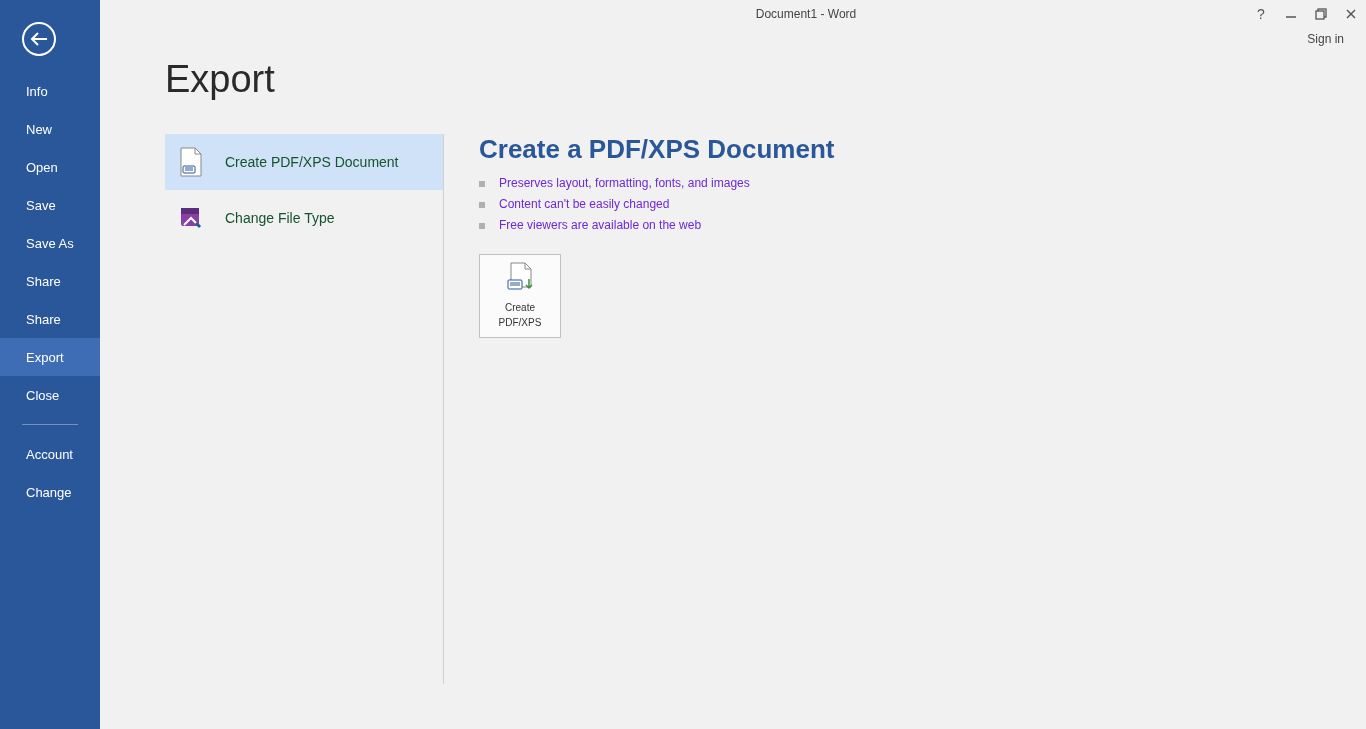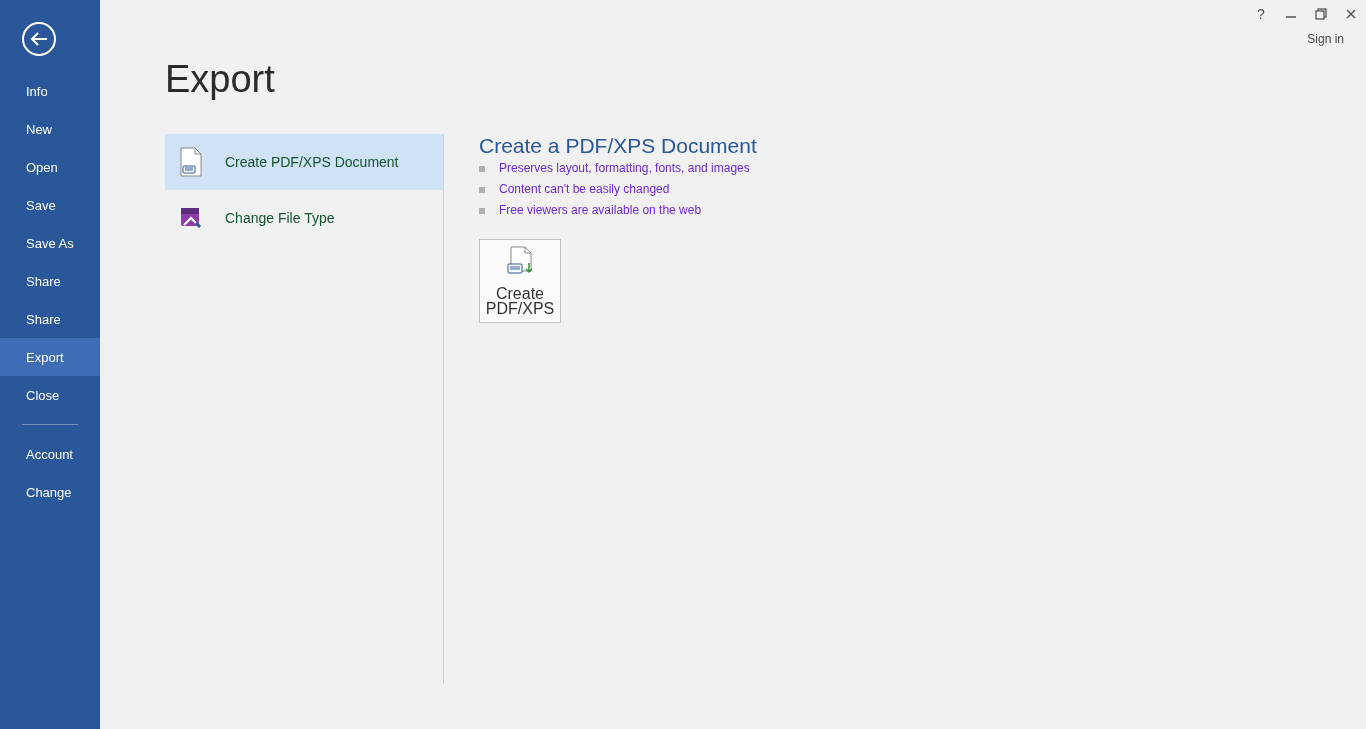--- a/index.html
+++ b/index.html
@@ -68,35 +68,35 @@
   .vdiv {
     position: absolute; left: 320px; top: 134px; width: 1px; height: 550px;
     background: #d0d0d0;
   }
 
   
   .detail {
     position: absolute; left: 356px; top: 134px; right: 40px;
   }
   .detail-title {
-    font-size: 21px; color: #2a579a; font-weight: 400; 
+    font-size: 26px; color: #2a579a; font-weight: 700; margin-bottom: 8px;
   }
   .bullets { list-style: none; }
   .bullets li {
     font-size: 12px; color: #6d28d9; line-height: 21px;
     display: flex; align-items: center; gap: 14px;
   }
   .bullets li::before {
     content: ""; display: inline-block; width: 6px; height: 6px; background: #b0b0b0;
   }
   .create-btn {
     margin-top: 18px; width: 82px; height: 84px;
     border: 1px solid #c0c0c0; background: #fbfbfb;
     display: flex; flex-direction: column; align-items: center; justify-content: center;
-    gap: 6px; cursor: pointer; font-size: 16px; color: #333;
+    gap: 6px; cursor: pointer; font-size: 10px; color: #333;
   }
   .create-btn .txt { text-align: center; line-height: 15px; }
 </style>
 </head>
 <body>
 
 <div class="sidebar">
   <div class="back-btn">
     <svg width="18" height="14" viewBox="0 0 18 14" fill="none" stroke-width="2">
       <path d="M8 1 L2 7 L8 13"></path>
@@ -133,20 +133,23 @@
   <div class="nav-sep"></div>
   <div class="nav-item">
       <span>Account</span>
     </div>
   <div class="nav-item">
       <span>Change</span>
     </div>
 </div>
 
 <div class="main">
+  <div class="titlebar">
+    <span>Document1 - Word</span>
+  </div>
   <div class="titlecontrols">
     <div class="ctl">
         <span>?</span>
       </div>
     <div class="ctl">
       <svg width="12" height="12" viewBox="0 0 12 12">
           <path d="M1 9 L11 9" stroke="#555" stroke-width="1.5"></path>
         </svg>
     </div>
     <div class="ctl">

